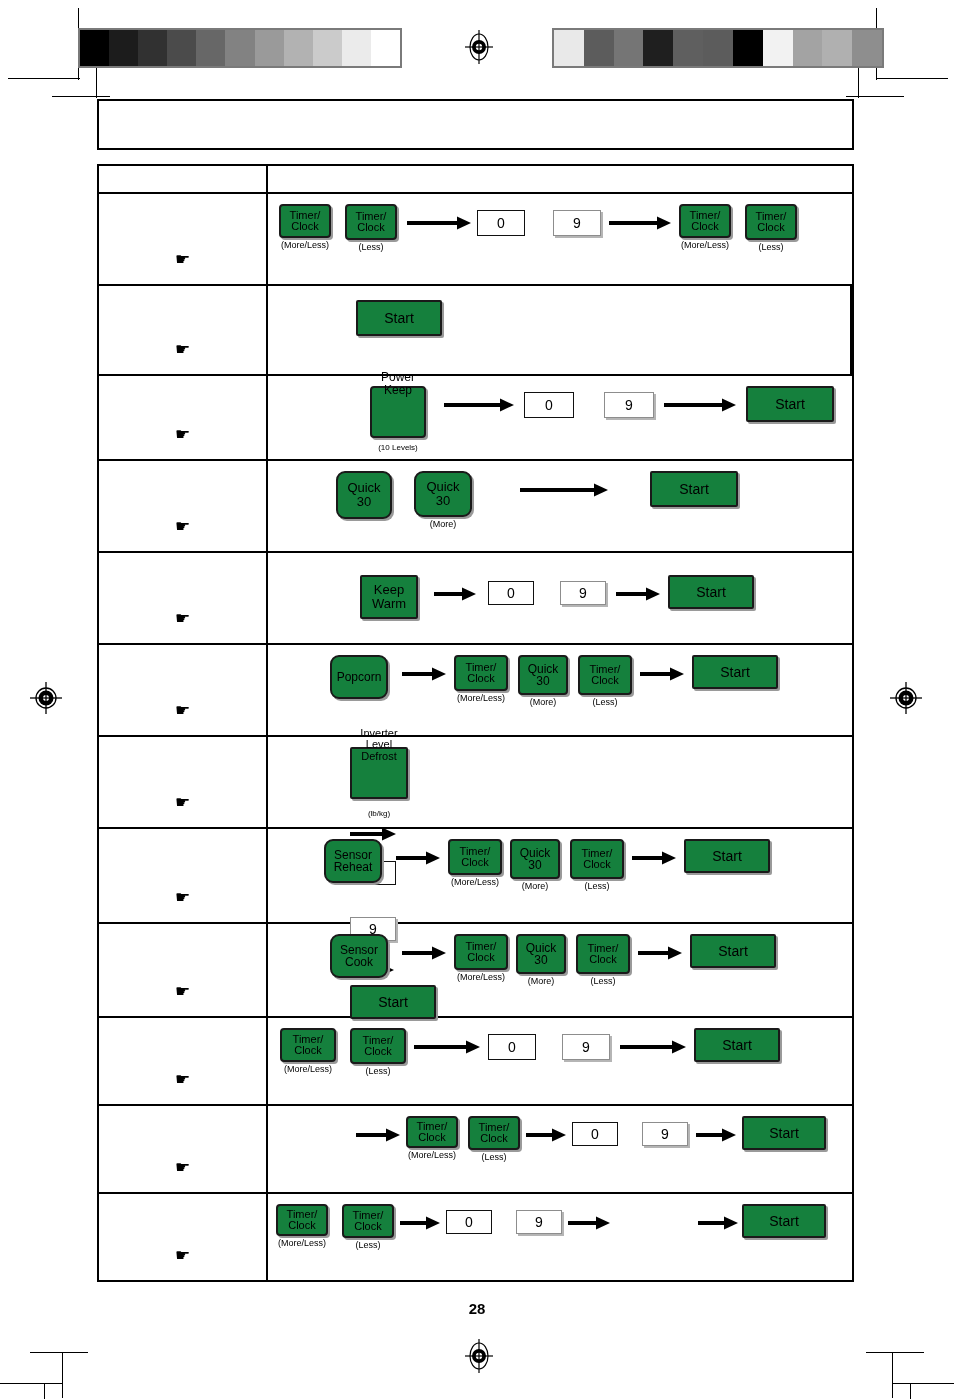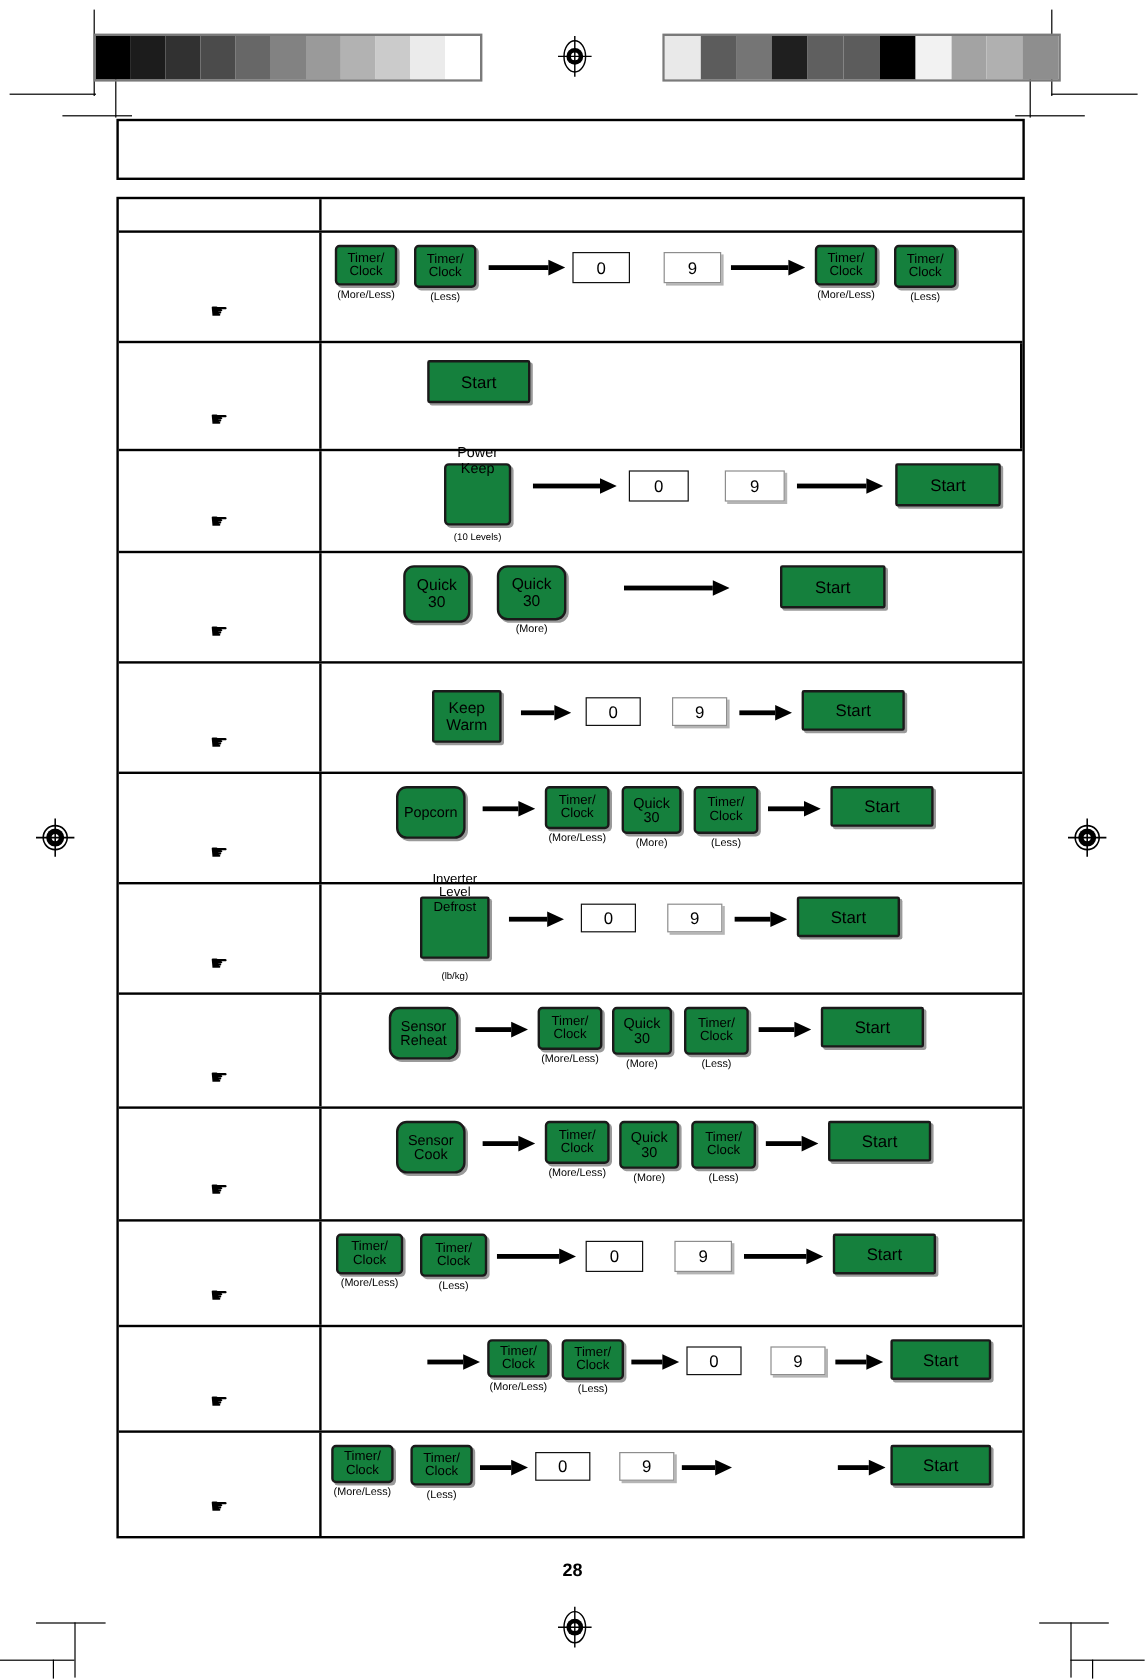--- a/index.html
+++ b/index.html
@@ -464,21 +464,21 @@
               </div>
             </div>
           </div>
         </div>
       </div>
       <div class="row" style="height: 92px;">
         <div class="cell-label">
           <span class="hand">☛</span>
         </div>
         <div class="cell-seq">
-          <div class="seqwrap" style="top: 10px; padding-left: 82px;">
+          <div class="seqwrap" style="top: 10px; padding-left: 82px; flex-direction: column;">
             <div class="grp">
               <div class="btn sq" style="width: 58px; height: 52px; font-size: 11px;">
                 <span class="l">Inverter</span>
                 <span class="l">Level</span>
                 <span class="l">Defrost</span>
                 <span class="l sub">(lb/kg)</span>
               </div>
             </div>
             <div class="sp" style="width: 16px; flex: 0 0 16px;"></div>
             <div class="grp" style="padding-top: 12px;">

